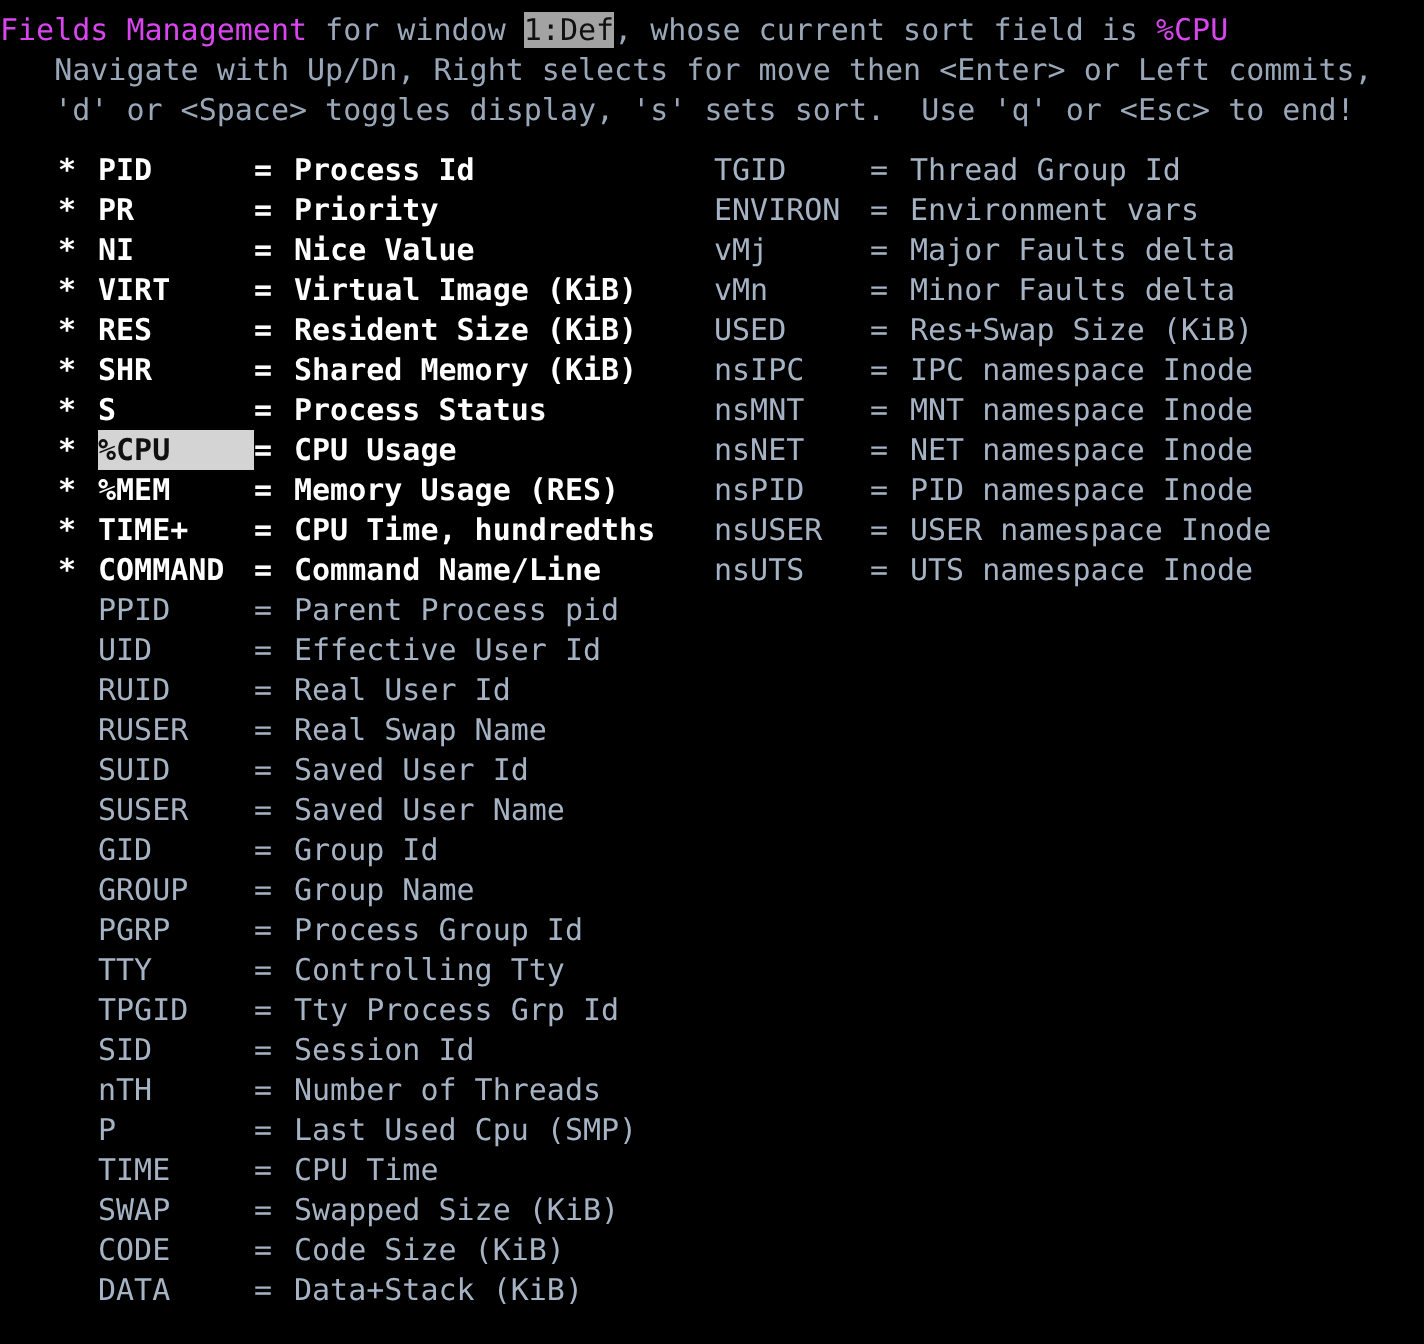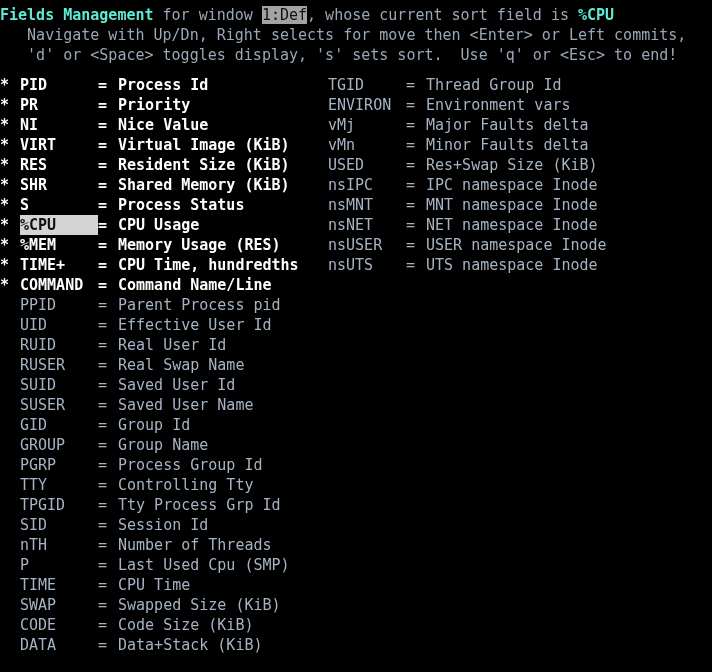--- a/index.html
+++ b/index.html
@@ -29,33 +29,34 @@
   .header {
     padding-top: 5px;
   }
   .hline {
     white-space: pre;
     height: 20px;
     line-height: 20px;
     color: #9aa7b8;
   }
   .bold-white {
-    color: #5eead4;
-    font-weight: bold;
+    color: #d946ef;
+    font-weight: normal;
   }
   .inverse {
     background: #a3a3a3;
     color: #101010;
   }
 
   
   .fields {
     position: relative;
     margin-top: 10px;
     height: 590px;
+    margin-left: 29px;
   }
   .col {
     position: absolute;
     top: 0;
   }
   .col-left  { left: 0px; }
   .col-right { left: 308px; }
 
   .frow {
     white-space: pre;
@@ -147,18 +148,19 @@
       </div>
     <div class="col col-right" id="col-right">
         <div class="frow off"><span class="star off"> </span><span class="fname">TGID</span><span class="eq">=</span><span class="fdesc">Thread Group Id</span></div>
         <div class="frow off"><span class="star off"> </span><span class="fname">ENVIRON</span><span class="eq">=</span><span class="fdesc">Environment vars</span></div>
         <div class="frow off"><span class="star off"> </span><span class="fname">vMj</span><span class="eq">=</span><span class="fdesc">Major Faults delta</span></div>
         <div class="frow off"><span class="star off"> </span><span class="fname">vMn</span><span class="eq">=</span><span class="fdesc">Minor Faults delta</span></div>
         <div class="frow off"><span class="star off"> </span><span class="fname">USED</span><span class="eq">=</span><span class="fdesc">Res+Swap Size (KiB)</span></div>
         <div class="frow off"><span class="star off"> </span><span class="fname">nsIPC</span><span class="eq">=</span><span class="fdesc">IPC namespace Inode</span></div>
         <div class="frow off"><span class="star off"> </span><span class="fname">nsMNT</span><span class="eq">=</span><span class="fdesc">MNT namespace Inode</span></div>
         <div class="frow off"><span class="star off"> </span><span class="fname">nsNET</span><span class="eq">=</span><span class="fdesc">NET namespace Inode</span></div>
+        <div class="frow off"><span class="star off"> </span><span class="fname">nsPID</span><span class="eq">=</span><span class="fdesc">PID namespace Inode</span></div>
         <div class="frow off"><span class="star off"> </span><span class="fname">nsUSER</span><span class="eq">=</span><span class="fdesc">USER namespace Inode</span></div>
         <div class="frow off"><span class="star off"> </span><span class="fname">nsUTS</span><span class="eq">=</span><span class="fdesc">UTS namespace Inode</span></div>
       </div>
   </div>
 
 </div>
 
 </body></html>

